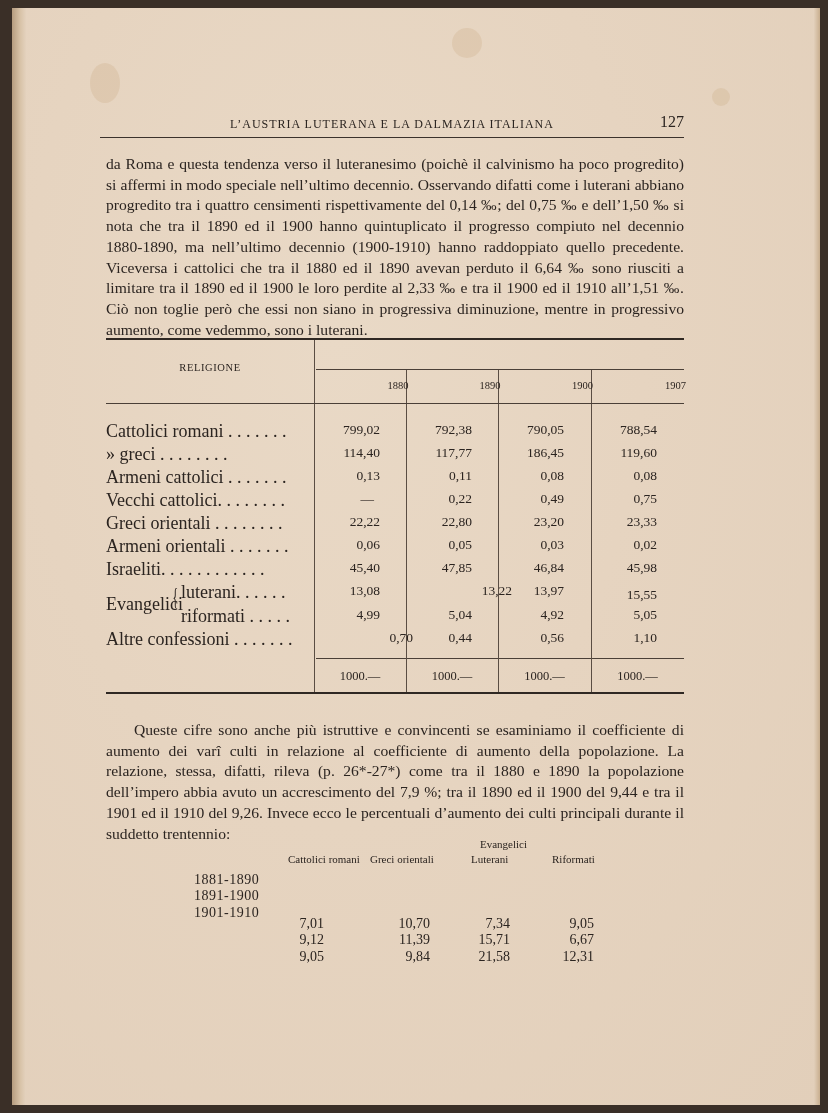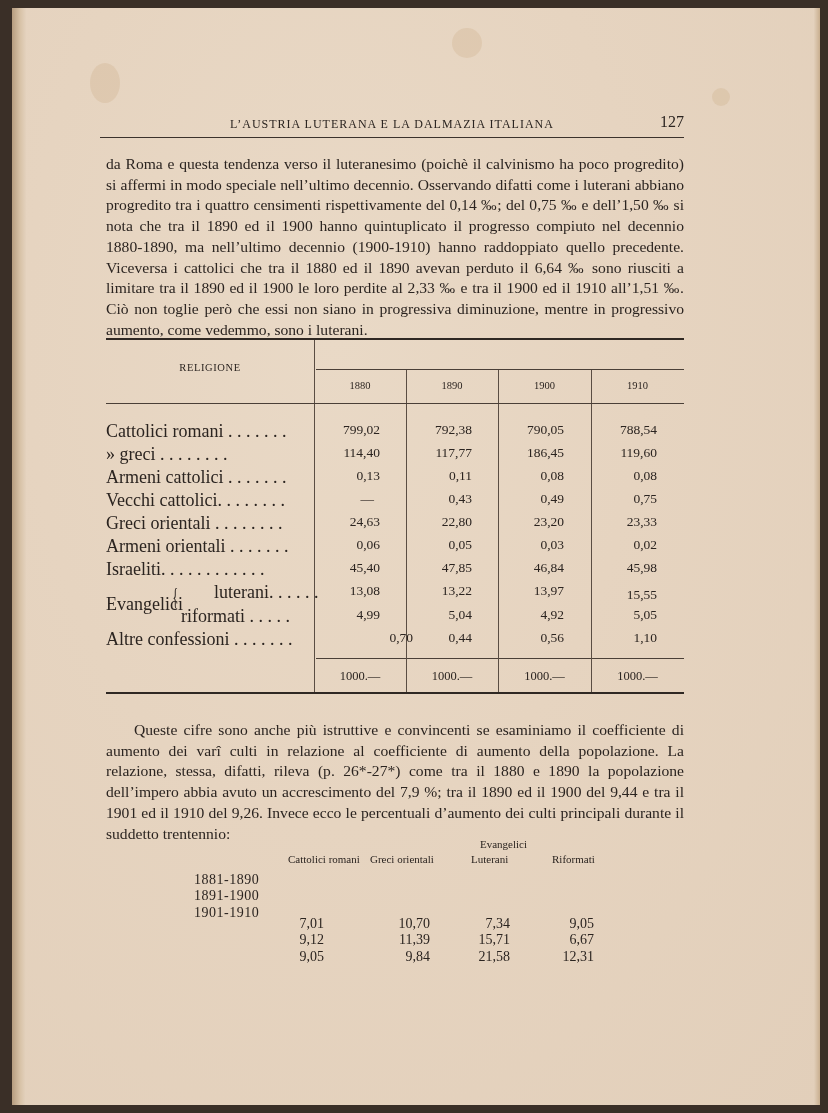--- a/index.html
+++ b/index.html
@@ -49,21 +49,21 @@
   .rule-thin { position: absolute; height: 1px; background: #4a3f37; }
   .vline { position: absolute; width: 1px; background: #5a4d43; }
   .th-relig {
     position: absolute; left: 0; top: 24px; width: 208px; text-align: center;
     font-size: 10.5px; letter-spacing: 0.6px;
   }
   .th-anno {
     position: absolute; left: 208px; top: 12px; width: 370px; text-align: center;
     font-size: 10.5px; letter-spacing: 0.6px;
   }
-  .th-year { position: absolute; top: 42px; text-align: center; font-size: 10.5px; }
+  .th-year { position: absolute; top: 42px; text-align: center; font-size: 10.5px; padding-left: 38px; }
   .row-label { position: absolute; left: 0; font-size: 18px; white-space: nowrap; }
   .cell { position: absolute; font-size: 13.5px; text-align: right; }
   .total { position: absolute; font-size: 12.5px; text-align: center; }
   .brace { position: absolute; font-size: 26px; line-height: 1; transform: scaleX(0.45); }
 
   
   .small { position: absolute; left: 186px; top: 838px; width: 420px; height: 90px; }
   .sm-h { position: absolute; font-size: 11px; white-space: nowrap; }
   .sm-c { position: absolute; font-size: 14px; text-align: right; width: 60px; margin-top: 44px; }
   .sm-p { position: absolute; left: 8px; font-size: 14px; letter-spacing: 0.5px; }
@@ -92,73 +92,73 @@
   <div class="rule-thick" style="top:0;"></div>
   <div class="vline" style="left:208px;top:2px;height:320px;"></div>
   <div class="th-relig">RELIGIONE</div>
   <div class="rule-thin" style="left:210px;top:31px;width:368px;"></div>
   <div class="vline" style="left:300px;top:32px;height:290px;"></div>
   <div class="vline" style="left:392px;top:32px;height:290px;"></div>
   <div class="vline" style="left:485px;top:32px;height:290px;"></div>
   <div class="th-year" style="left:208px;width:92px;">1880</div>
   <div class="th-year" style="left:300px;width:92px;">1890</div>
   <div class="th-year" style="left:392px;width:93px;">1900</div>
-  <div class="th-year" style="left:485px;width:93px;">1910</div>
+  <div class="th-year" style="left:485px;width:93px;">1907</div>
   <div class="rule-thin" style="left:0;top:65px;width:578px;"></div>
 
   <div class="row-label" style="top:83px;">Cattolici romani . . . . . . .</div>
   <div class="row-label" style="top:106px;">»      greci . . . . . . . .</div>
   <div class="row-label" style="top:129px;">Armeni cattolici . . . . . . .</div>
   <div class="row-label" style="top:152px;">Vecchi cattolici. . . . . . . .</div>
   <div class="row-label" style="top:175px;">Greci orientali . . . . . . . .</div>
   <div class="row-label" style="top:198px;">Armeni orientali . . . . . . .</div>
   <div class="row-label" style="top:221px;">Israeliti. . . . . . . . . . . .</div>
   <div class="row-label" style="top:256px;">Evangelici</div>
   <div class="brace" style="left:63px;top:246px;">{</div>
-  <div class="row-label" style="left:75px;top:244px;margin-left:33px;">luterani. . . . . .</div>
+  <div class="row-label" style="left:75px;top:244px;">luterani. . . . . .</div>
   <div class="row-label" style="left:75px;top:268px;">riformati . . . . .</div>
   <div class="row-label" style="top:291px;">Altre confessioni . . . . . . .</div>
 
   <div class="cell" style="left:208px;width:66px;top:84px;">799,02</div>
   <div class="cell" style="left:300px;width:66px;top:84px;">792,38</div>
   <div class="cell" style="left:392px;width:66px;top:84px;">790,05</div>
   <div class="cell" style="left:485px;width:66px;top:84px;">788,54</div>
 
   <div class="cell" style="left:208px;width:66px;top:107px;">114,40</div>
   <div class="cell" style="left:300px;width:66px;top:107px;">117,77</div>
   <div class="cell" style="left:392px;width:66px;top:107px;">186,45</div>
   <div class="cell" style="left:485px;width:66px;top:107px;">119,60</div>
 
   <div class="cell" style="left:208px;width:66px;top:130px;">0,13</div>
   <div class="cell" style="left:300px;width:66px;top:130px;">0,11</div>
   <div class="cell" style="left:392px;width:66px;top:130px;">0,08</div>
   <div class="cell" style="left:485px;width:66px;top:130px;">0,08</div>
 
   <div class="cell" style="left:208px;width:60px;top:153px;">—</div>
-  <div class="cell" style="left:300px;width:66px;top:153px;">0,43</div>
+  <div class="cell" style="left:300px;width:66px;top:153px;">0,22</div>
   <div class="cell" style="left:392px;width:66px;top:153px;">0,49</div>
   <div class="cell" style="left:485px;width:66px;top:153px;">0,75</div>
 
-  <div class="cell" style="left:208px;width:66px;top:176px;">24,63</div>
+  <div class="cell" style="left:208px;width:66px;top:176px;">22,22</div>
   <div class="cell" style="left:300px;width:66px;top:176px;">22,80</div>
   <div class="cell" style="left:392px;width:66px;top:176px;">23,20</div>
   <div class="cell" style="left:485px;width:66px;top:176px;">23,33</div>
 
   <div class="cell" style="left:208px;width:66px;top:199px;">0,06</div>
   <div class="cell" style="left:300px;width:66px;top:199px;">0,05</div>
   <div class="cell" style="left:392px;width:66px;top:199px;">0,03</div>
   <div class="cell" style="left:485px;width:66px;top:199px;">0,02</div>
 
   <div class="cell" style="left:208px;width:66px;top:222px;">45,40</div>
   <div class="cell" style="left:300px;width:66px;top:222px;">47,85</div>
   <div class="cell" style="left:392px;width:66px;top:222px;">46,84</div>
   <div class="cell" style="left:485px;width:66px;top:222px;">45,98</div>
 
   <div class="cell" style="left:208px;width:66px;top:245px;">13,08</div>
-  <div class="cell" style="left:300px;width:66px;top:245px;">13,22</div>
+  <div class="cell" style="left:300px;width:66px;top:245px;padding-left:40px;">13,22</div>
   <div class="cell" style="left:392px;width:66px;top:245px;">13,97</div>
   <div class="cell" style="left:485px;width:66px;top:249px;">15,55</div>
 
   <div class="cell" style="left:208px;width:66px;top:269px;">4,99</div>
   <div class="cell" style="left:300px;width:66px;top:269px;">5,04</div>
   <div class="cell" style="left:392px;width:66px;top:269px;">4,92</div>
   <div class="cell" style="left:485px;width:66px;top:269px;">5,05</div>
 
   <div class="cell" style="left:208px;width:66px;top:292px;margin-left:33px;">0,70</div>
   <div class="cell" style="left:300px;width:66px;top:292px;">0,44</div>

